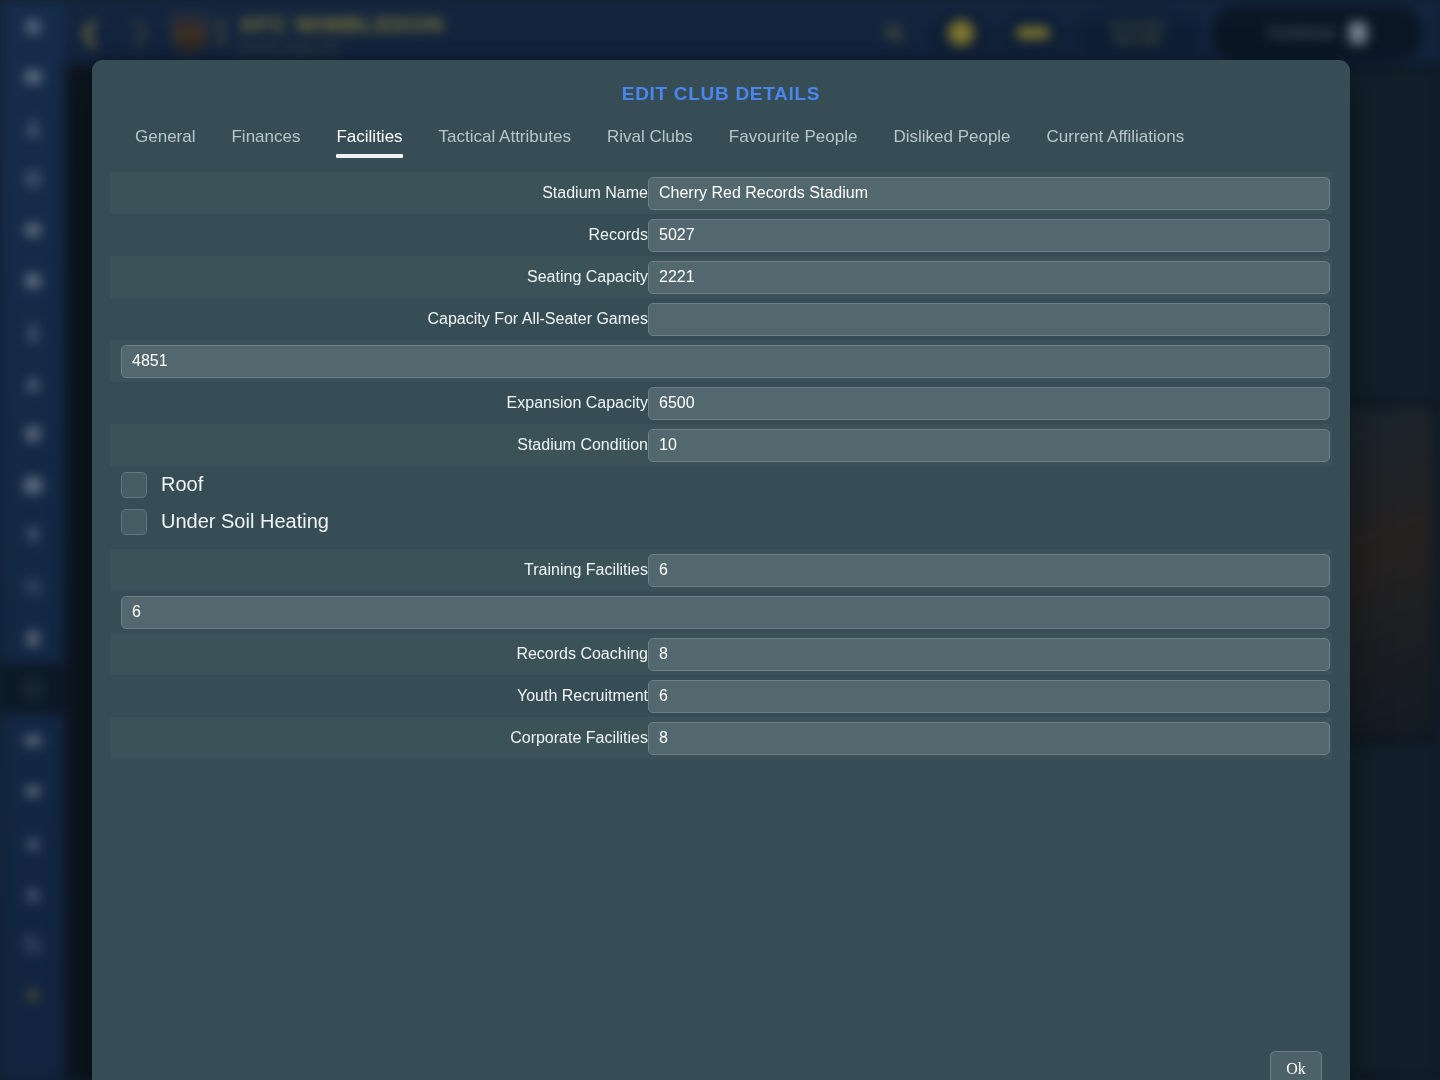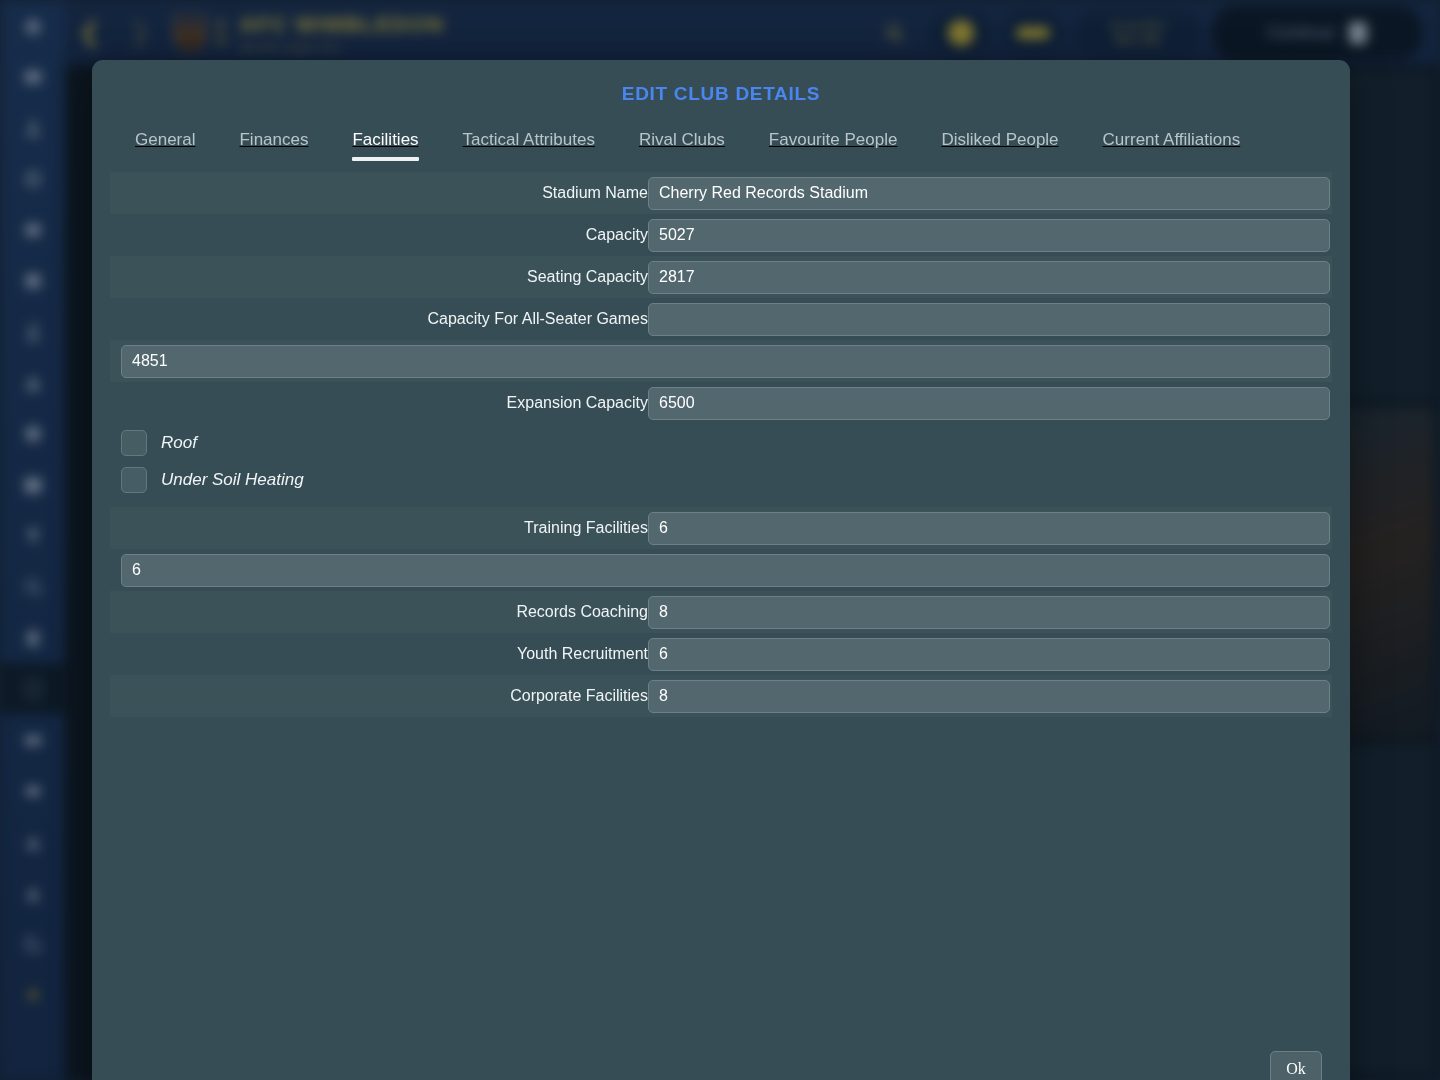--- a/index.html
+++ b/index.html
@@ -226,25 +226,24 @@
     text-align: center;
     color: #4a86f0;
     font-size: 19px;
     font-weight: bold;
     letter-spacing: 0.7px;
     padding-top: 23px;
   }
 
   .tab-bar {
     display: flex;
-    align-items: center;
-    gap: 12px;
+    align-items: flex-start;
+    gap: 4px;
     padding: 22px 0 0 27px;
     height: 58px;
-    text-decoration: underline;
   }
   .tab {
     position: relative;
     color: #b8c6ca;
     font-size: 17px;
     padding: 0 16px 11px 16px;
     white-space: nowrap;
     cursor: pointer;
   }
   .tab.active { color: #ffffff; }
@@ -314,22 +313,21 @@
   .checkbox {
     width: 26px; height: 26px;
     border-radius: 5px;
     background: #475d64;
     border: 1px solid #63787e;
     flex: none;
     cursor: pointer;
   }
   .check-label {
     color: #f0f4f5;
-    font-size: 17px;
-    font-style: italic;
+    font-size: 20px;
   }
 
   .spacer-row { height: 9px; }
 
   .dialog-footer {
     position: absolute;
     right: 28px;
     bottom: 23px;
   }
   .ok-button {
@@ -537,43 +535,47 @@
   </div>
 
   <div class="form-area">
 
     <div class="form-row odd">
       <div class="row-label">Stadium Name</div>
       <div class="field">Cherry Red Records Stadium</div>
     </div>
 
     <div class="form-row even">
-      <div class="row-label">Capacity</div>
+      <div class="row-label">Records</div>
       <div class="field">5027</div>
     </div>
 
     <div class="form-row odd">
       <div class="row-label">Seating Capacity</div>
-      <div class="field">2817</div>
+      <div class="field">2221</div>
     </div>
 
     <div class="form-row even">
       <div class="row-label">Capacity For All-Seater Games</div>
       <div class="field"></div>
     </div>
 
     <div class="form-row odd">
       <div class="field">4851</div>
     </div>
 
     <div class="form-row even">
       <div class="row-label">Expansion Capacity</div>
       <div class="field">6500</div>
     </div>
 
+    <div class="form-row odd">
+      <div class="row-label">Stadium Condition</div>
+      <div class="field">10</div>
+    </div>
 
 
     <div class="check-row form-row even" style="height:37px;">
       <div class="checkbox"></div>
       <div class="check-label">Roof</div>
     </div>
 
     <div class="check-row form-row even" style="height:37px;">
       <div class="checkbox"></div>
       <div class="check-label">Under Soil Heating</div>

